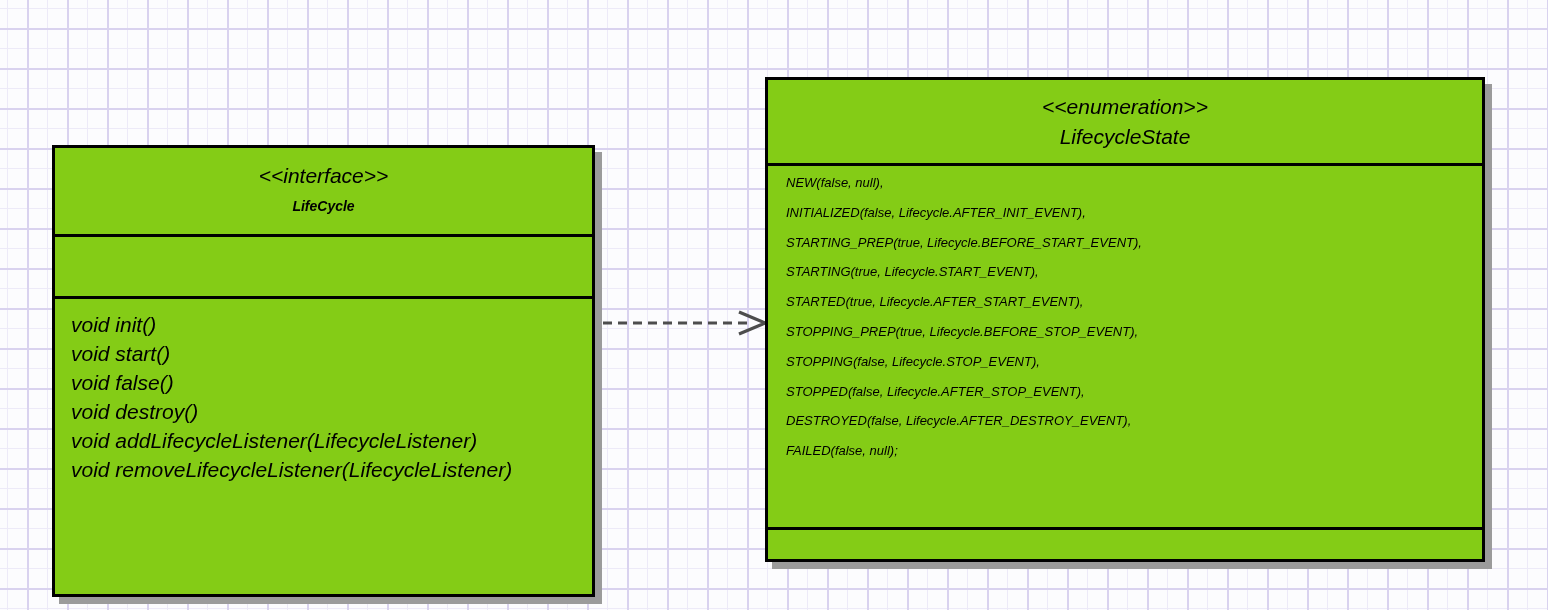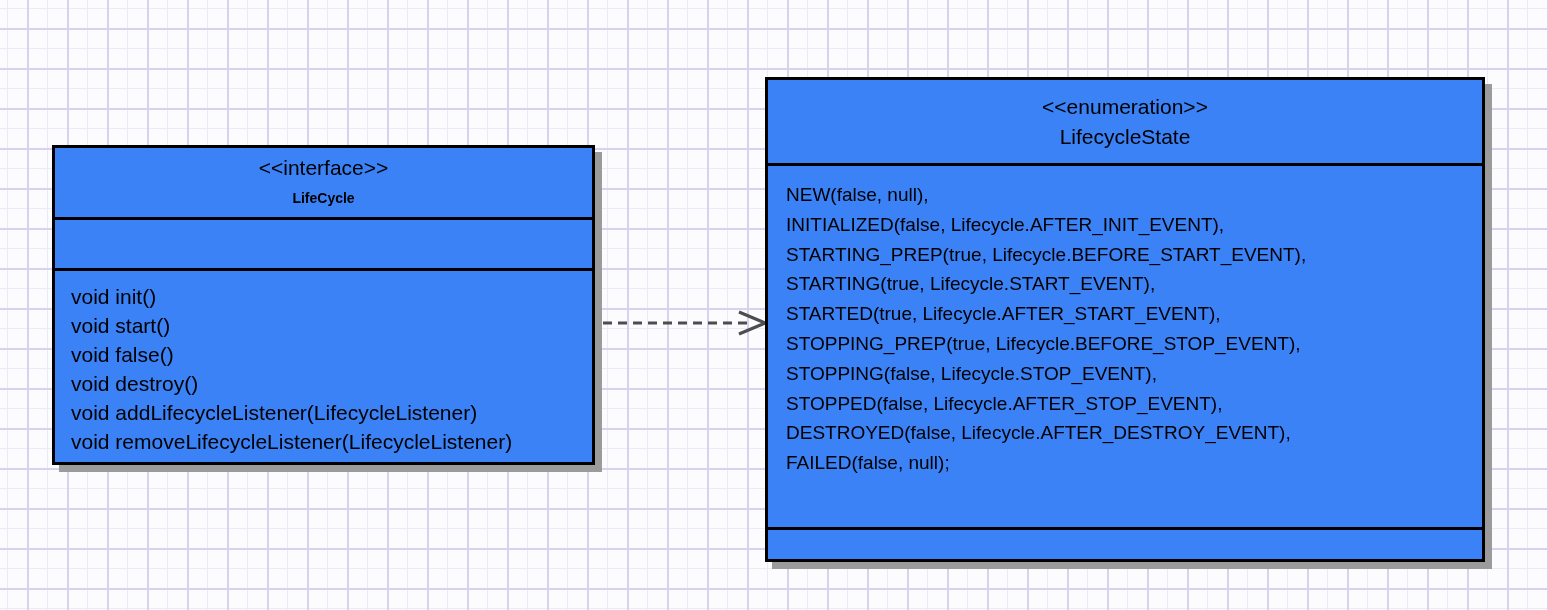--- a/index.html
+++ b/index.html
@@ -13,27 +13,28 @@
       linear-gradient(to right,  #edeaf8 1px, transparent 1px),
       linear-gradient(to bottom, #edeaf8 1px, transparent 1px);
     background-size: 40px 40px, 40px 40px, 20px 20px, 20px 20px;
     background-position: -13px -12px, -13px -12px, -13px -12px, -13px -12px;
     position: relative;
     color: #000;
   }
 
   .uml-box {
     position: absolute;
-    background: #3b82f6;
+    background: #84cc16;
     border: 3px solid #000000;
     box-shadow: 7px 7px 0 #9b9b9b;
     display: flex;
     flex-direction: column;
+    font-style: italic;
   }
-  #interface-box { left: 52px; top: 145px; width: 543px; height: 320px; }
+  #interface-box { left: 52px; top: 145px; width: 543px; height: 452px; }
   #enum-box      { left: 765px; top: 77px;  width: 720px; height: 485px; }
 
   .compartment { border-top: 3px solid #000; }
   .compartment:first-child { border-top: none; }
 
   .box-header {
     display: flex;
     flex-direction: column;
     align-items: center;
     justify-content: center;
@@ -48,22 +49,22 @@
   #interface-box .attributes { height: 62px; }
 
   #interface-box .methods {
     flex: 1;
     padding: 11px 10px 6px 16px;
     font-size: 21px;
     line-height: 29px;
   }
   #enum-box .values {
     flex: 1;
-    padding: 14px 10px 0 18px;
-    font-size: 19px;
+    padding: 2px 10px 0 18px;
+    font-size: 13px;
     line-height: 29.8px;
   }
   #enum-box .empty-bottom { height: 32px; }
 
   .member { white-space: nowrap; }
 
   #dependency-arrow {
     position: absolute;
     left: 603px;
     top: 309px;

